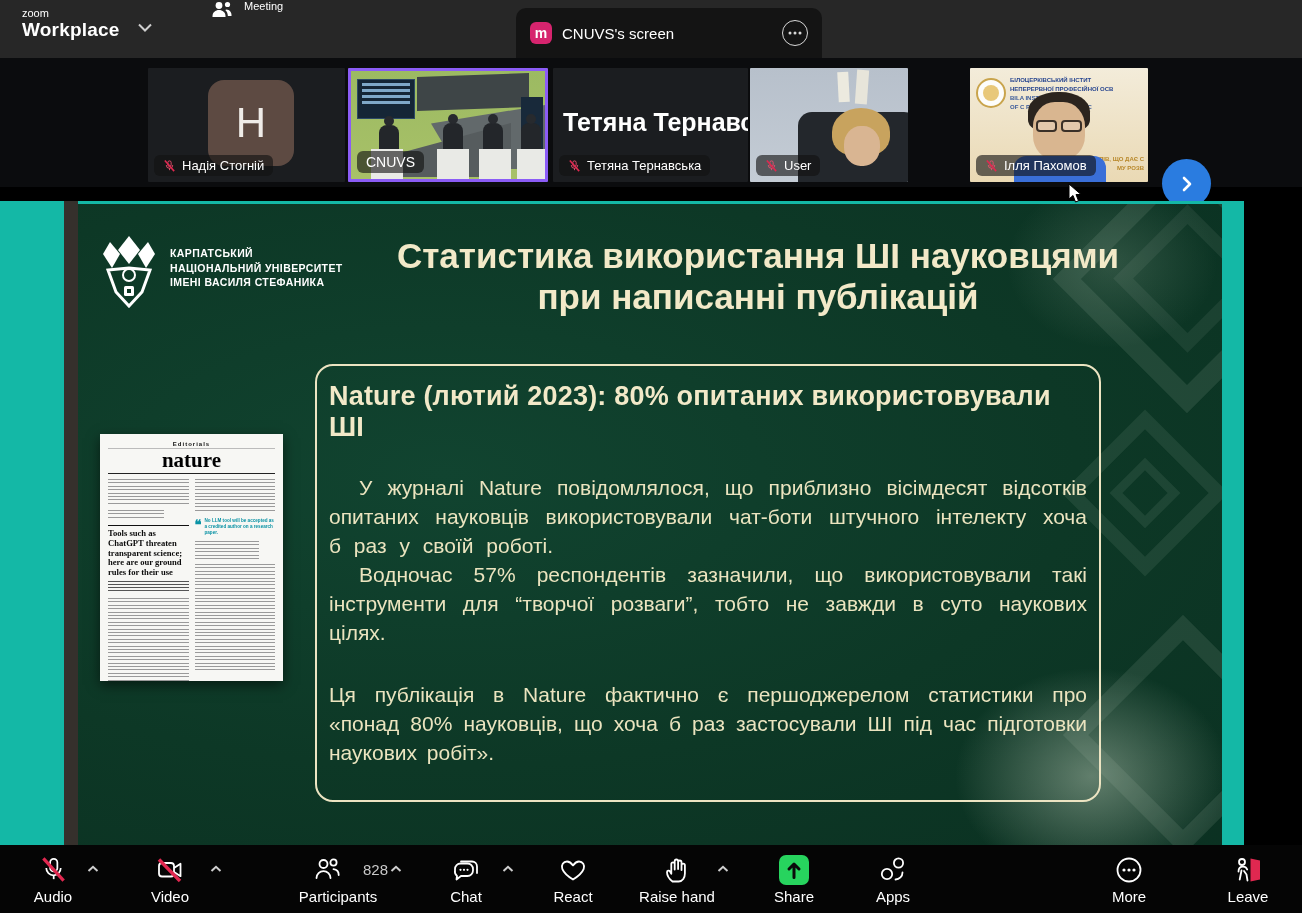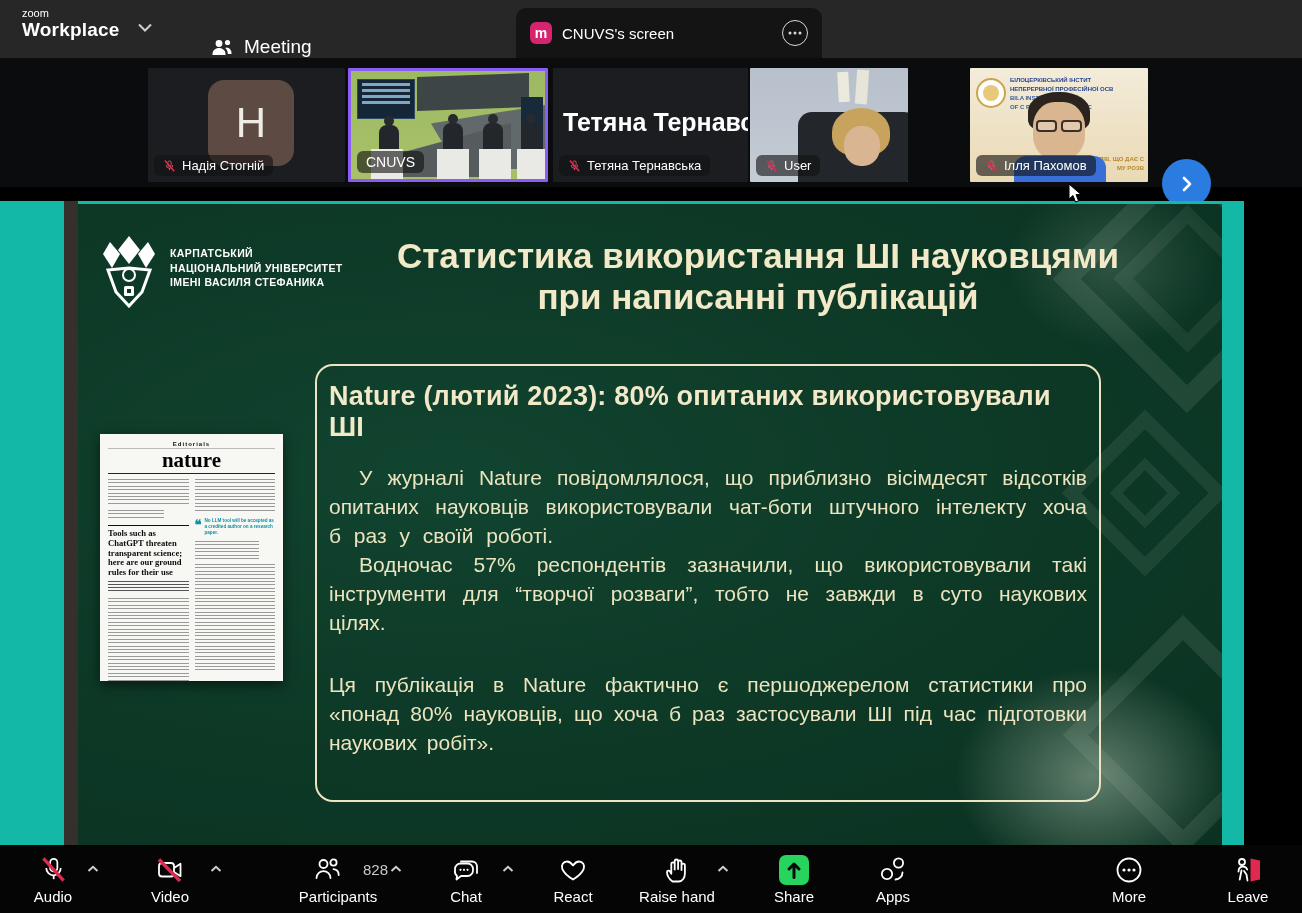--- a/index.html
+++ b/index.html
@@ -6,21 +6,21 @@
   html,body { background:#000; }
   body { font-family:"Liberation Sans", sans-serif; width:1302px; height:913px; overflow:hidden; }
   .app { position:relative; width:1302px; height:913px; background:#000; }
 
   
   .tabbar { position:absolute; top:0; left:0; width:1302px; height:58px; background:#272727; }
   .zlogo { position:absolute; left:22px; top:8px; color:#fff; line-height:1.05; }
   .zlogo .l1 { font-size:11px; font-weight:400; }
   .zlogo .l2 { font-size:19px; font-weight:700; letter-spacing:.2px; }
   .logo-chev { position:absolute; left:138px; top:23px; }
-  .meeting-tab { position:absolute; left:196px; top:0; height:58px; display:flex; align-items:flex-end; gap:10px; color:#fff; font-size:19px; padding:0 14px; }
+  .meeting-tab { position:absolute; left:196px; top:0; height:58px; display:flex; align-items:flex-start; gap:10px; color:#fff; font-size:11px; padding:0 14px; }
   .screen-tab { position:absolute; left:516px; top:8px; width:306px; height:50px; background:#141414; border-radius:10px 10px 0 0; display:flex; align-items:center; gap:10px; padding:0 14px; color:#fff; }
   .m-badge { width:22px; height:22px; border-radius:6px; background:#d6246e; color:#fff; font-weight:700; font-size:14px; display:flex; align-items:center; justify-content:center; }
   .screen-tab .tname { font-size:15px; }
   .tab-ellipsis { margin-left:auto; width:26px; height:26px; border:1.5px solid #d8d8d8; border-radius:50%; color:#d8d8d8; display:flex; align-items:center; justify-content:center; font-size:13px; letter-spacing:1px; }
 
   
   .filmstrip { position:absolute; top:58px; left:0; width:1302px; height:129px; background:#0b0c0e; }
   .thumb { position:absolute; top:10px; height:114px; background:#1b1d20; overflow:hidden; border-radius:1px; }
   .pill { position:absolute; left:6px; bottom:6px; background:rgba(18,18,18,.62); border-radius:6px; padding:3px 9px; display:flex; align-items:center; gap:6px; color:#fff; font-size:13px; white-space:nowrap; max-width:92%; overflow:hidden; }
   .avatarH { position:absolute; left:60px; top:12px; width:86px; height:86px; border-radius:16px; background:#5d4a42; color:#efece8; font-size:42px; font-weight:400; display:flex; align-items:center; justify-content:center; }
@@ -81,21 +81,21 @@
   .n-cols { display:flex; gap:6px; margin-top:5px; }
   .n-col { flex:1; min-width:0; }
   .tl { background:repeating-linear-gradient(to bottom, #9a9a9a 0 1px, transparent 1px 3.4px); margin-bottom:5px; }
   .n-head { font-family:"Liberation Serif", serif; font-weight:700; font-size:8.6px; line-height:1.14; color:#0c0c0c; border-top:1.5px solid #111; padding-top:3px; margin-bottom:3px; }
   .n-quote-wrap { display:flex; gap:3px; margin:4px 0; }
   .n-qmark { color:#0a93a5; font-size:13px; font-weight:700; line-height:1; }
   .n-qtext { color:#0a93a5; font-size:4.6px; font-weight:700; line-height:1.35; }
 
   .s-box { position:absolute; left:237px; top:160px; width:786px; height:438px; border:2px solid #ece4c2; border-radius:18px; padding:15px 12px 0 12px; overflow:hidden; }
   .b-head { color:#f2e9c8; font-size:27px; font-weight:700; letter-spacing:.2px; }
-  .b-body { margin-top:21px; color:#ebe4bf; font-size:21px; line-height:1.38; text-align:justify; word-spacing:7px; }
+  .b-body { margin-top:31px; color:#ebe4bf; font-size:21px; line-height:1.38; text-align:justify; word-spacing:7px; }
   .b-body p { margin:0; }
   .b-body p.ind { text-indent:30px; }
   .b-body p.gap { margin-top:33px; word-spacing:4px; }
 
   .share-band { position:absolute; left:40px; top:645px; width:1200px; height:6px; background:#2e2e2e; }
   .share-green { position:absolute; left:50px; top:651px; width:1190px; height:5px;
                  background:linear-gradient(90deg,#163829,#2b5a40 22%,#2b5a40 72%,#163829); }
 
   
   .toolbar { position:absolute; top:845px; left:0; width:1302px; height:68px; background:#050505; }

